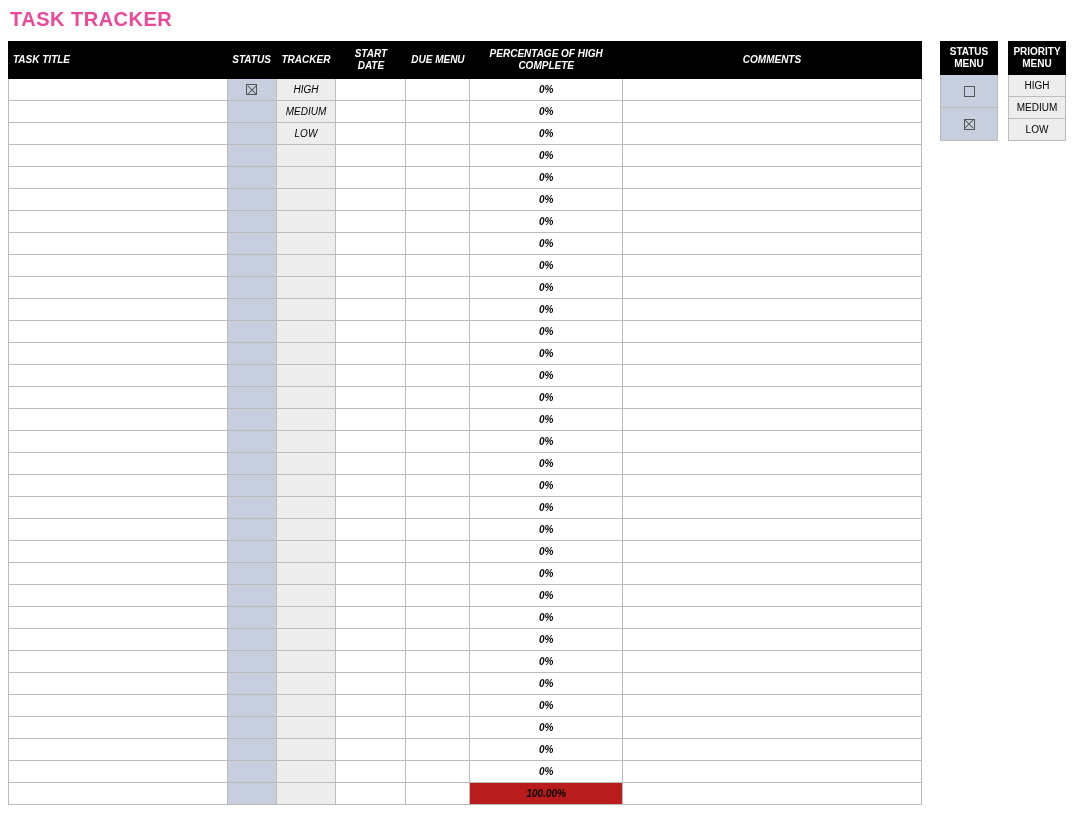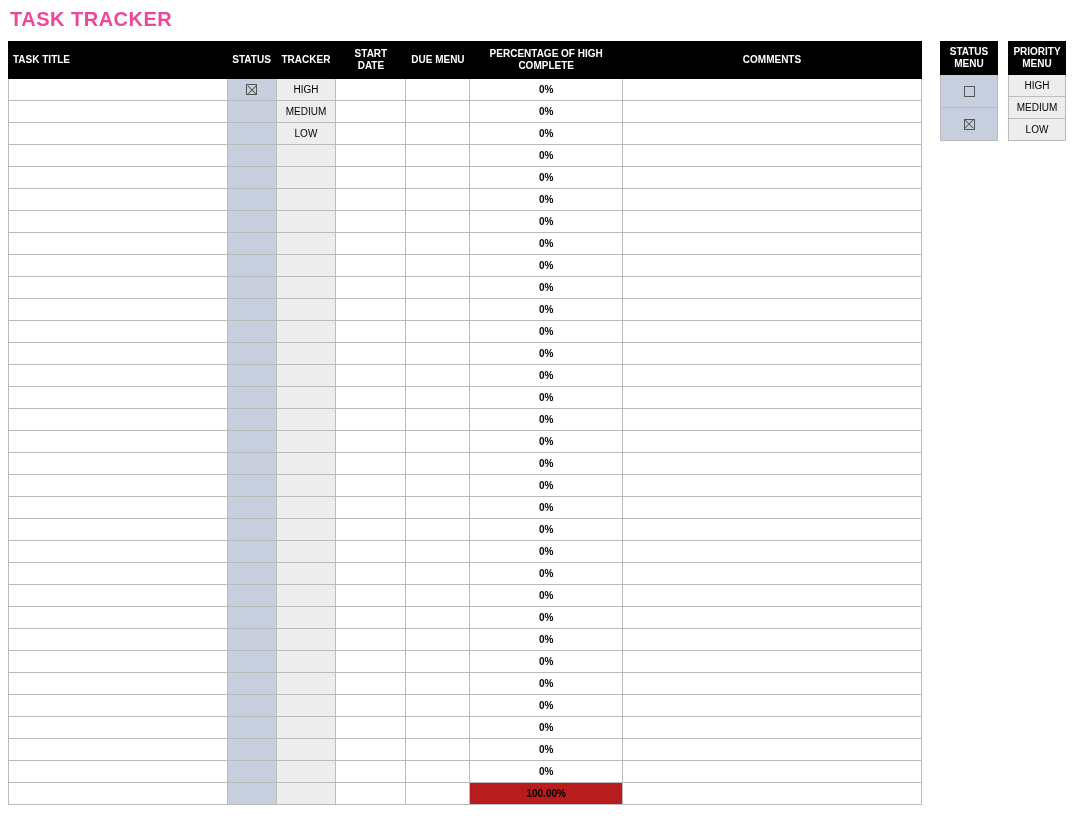--- a/index.html
+++ b/index.html
@@ -19,20 +19,21 @@
     margin: 0 0 10px 2px;
   }
   .layout {
     display: flex;
     align-items: flex-start;
     gap: 18px;
   }
   .main-table {
     border-collapse: collapse;
     width: 1072px;
+    font-style: italic;
   }
   .main-table th {
     background: #000;
     color: #fff;
     font-size: 10px;
     font-weight: bold;
     text-align: center;
     padding: 6px 4px;
     border: 1px solid #000;
     line-height: 1.2;

